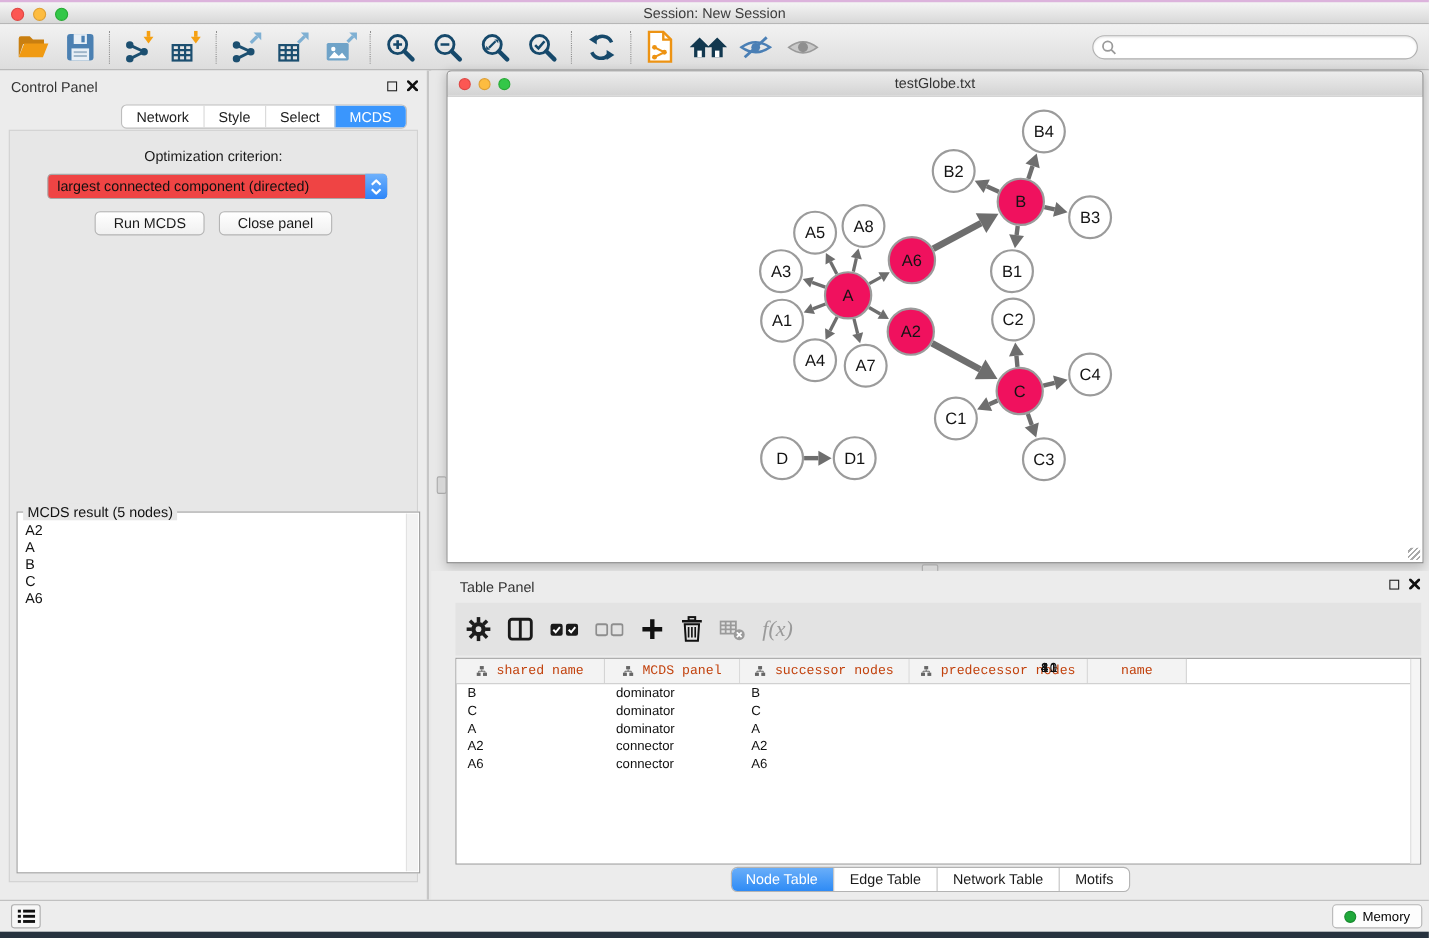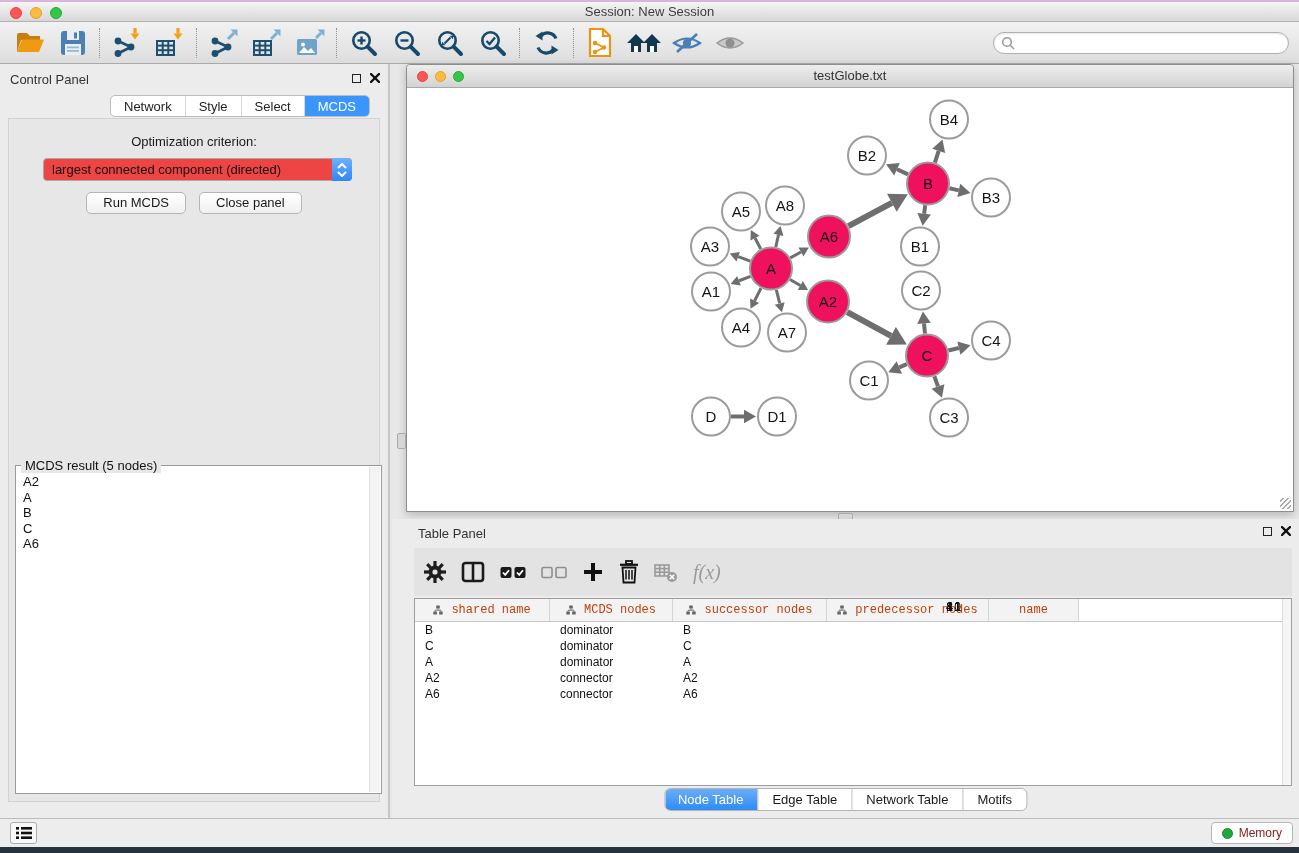--- a/index.html
+++ b/index.html
@@ -98,21 +98,21 @@
   .tp-tab:first-child { border-left:none;padding-left:13px; }
   .tp-tab.active { background:linear-gradient(#69aef9,#2e8bf5); color:#fff; }
 
   
   .statusbar { position:absolute; left:0; right:0; bottom:6px; height:29px; background:#ededed; border-top:1px solid #bcbcbc; }
   .list-btn { position:absolute; left:10px; top:3px; width:27px; height:22px; background:#f7f7f7;
     border:1px solid #adadad; border-radius:3px; display:flex; align-items:center; justify-content:center; }
   .mem-btn { position:absolute; right:6px; top:3px; height:22px; padding:0 10px; background:#fdfdfd;
     border:1px solid #b5b5b5; border-radius:4px; display:flex; align-items:center; gap:6px; }
   .mem-dot { width:11px; height:11px; border-radius:50%; background:#1fa83a; border:1px solid #178a2e; }
-  .mem-btn span.lbl { font-size:12px; color:#7f1d1d; }
+  .mem-btn span.lbl { font-size:12px; color:#000000; }
   .desktop { position:absolute; left:0; right:0; bottom:0; height:6px; background:#27323f; }
 </style>
 </head>
 <body>
 
 <div>
 
   <div class="titlebar">
     <div class="lights">
       <span class="light red"></span>
@@ -594,21 +594,21 @@
                 </svg>
                 <span>shared name</span>
               </div>
               <div class="th" style="width: 123px;">
                 <svg width="10" height="10" viewBox="0 0 10 10">
                   <rect x="3.2" y="0.5" width="3.6" height="3" fill="#666"></rect>
                   <rect x="0.3" y="6.5" width="3.6" height="3" fill="#666"></rect>
                   <rect x="6.1" y="6.5" width="3.6" height="3" fill="#666"></rect>
                   <path d="M5 3.5 V5.2 M2.1 6.5 V5.2 H7.9 V6.5" stroke="#666" fill="none" stroke-width="0.9"></path>
                 </svg>
-                <span>MCDS nodes</span>
+                <span>MCDS panel</span>
               </div>
               <div class="th" style="width: 154px;">
                 <svg width="10" height="10" viewBox="0 0 10 10">
                   <rect x="3.2" y="0.5" width="3.6" height="3" fill="#666"></rect>
                   <rect x="0.3" y="6.5" width="3.6" height="3" fill="#666"></rect>
                   <rect x="6.1" y="6.5" width="3.6" height="3" fill="#666"></rect>
                   <path d="M5 3.5 V5.2 M2.1 6.5 V5.2 H7.9 V6.5" stroke="#666" fill="none" stroke-width="0.9"></path>
                 </svg>
                 <span>successor nodes</span>
               </div>

